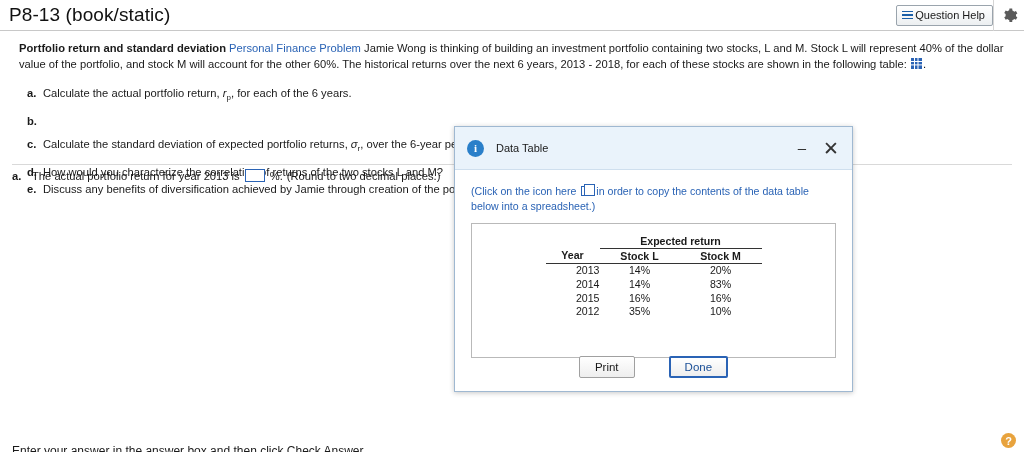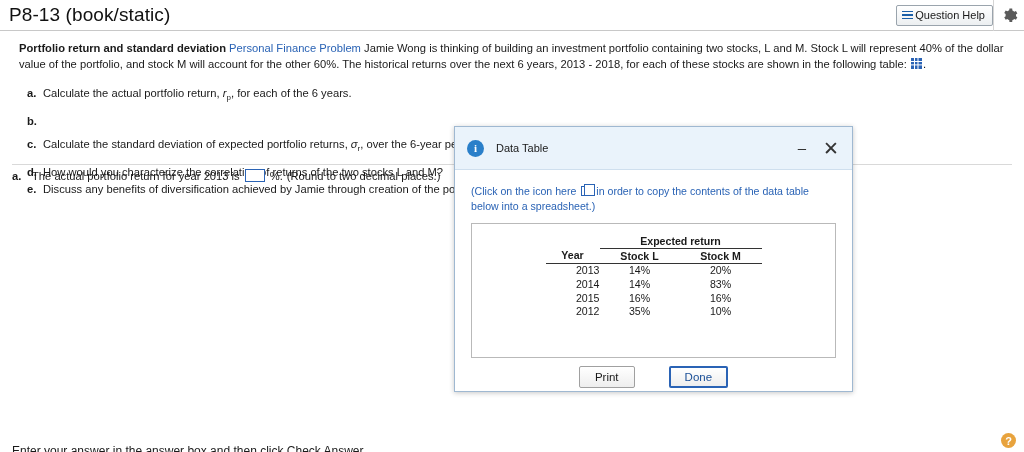--- a/index.html
+++ b/index.html
@@ -274,21 +274,21 @@
     padding-bottom: 1px;
   }
   table.data td.yr { text-align: right; padding-left: 2px; }
   .col-year { width: 54px; }
   .col-l { width: 80px; }
   .col-m { width: 82px; }
 
   .modal-buttons {
     position: absolute;
     left: 0; right: 0;
-    bottom: 4px;
+    bottom: 14px;
     display: flex;
     justify-content: center;
     gap: 10px;
   }
   .btn {
     font-size: 11.5px;
     padding: 4px 15px;
     border: 1px solid #a0a0a0;
     background: linear-gradient(#ffffff, #eeeeee);
     border-radius: 2px;

